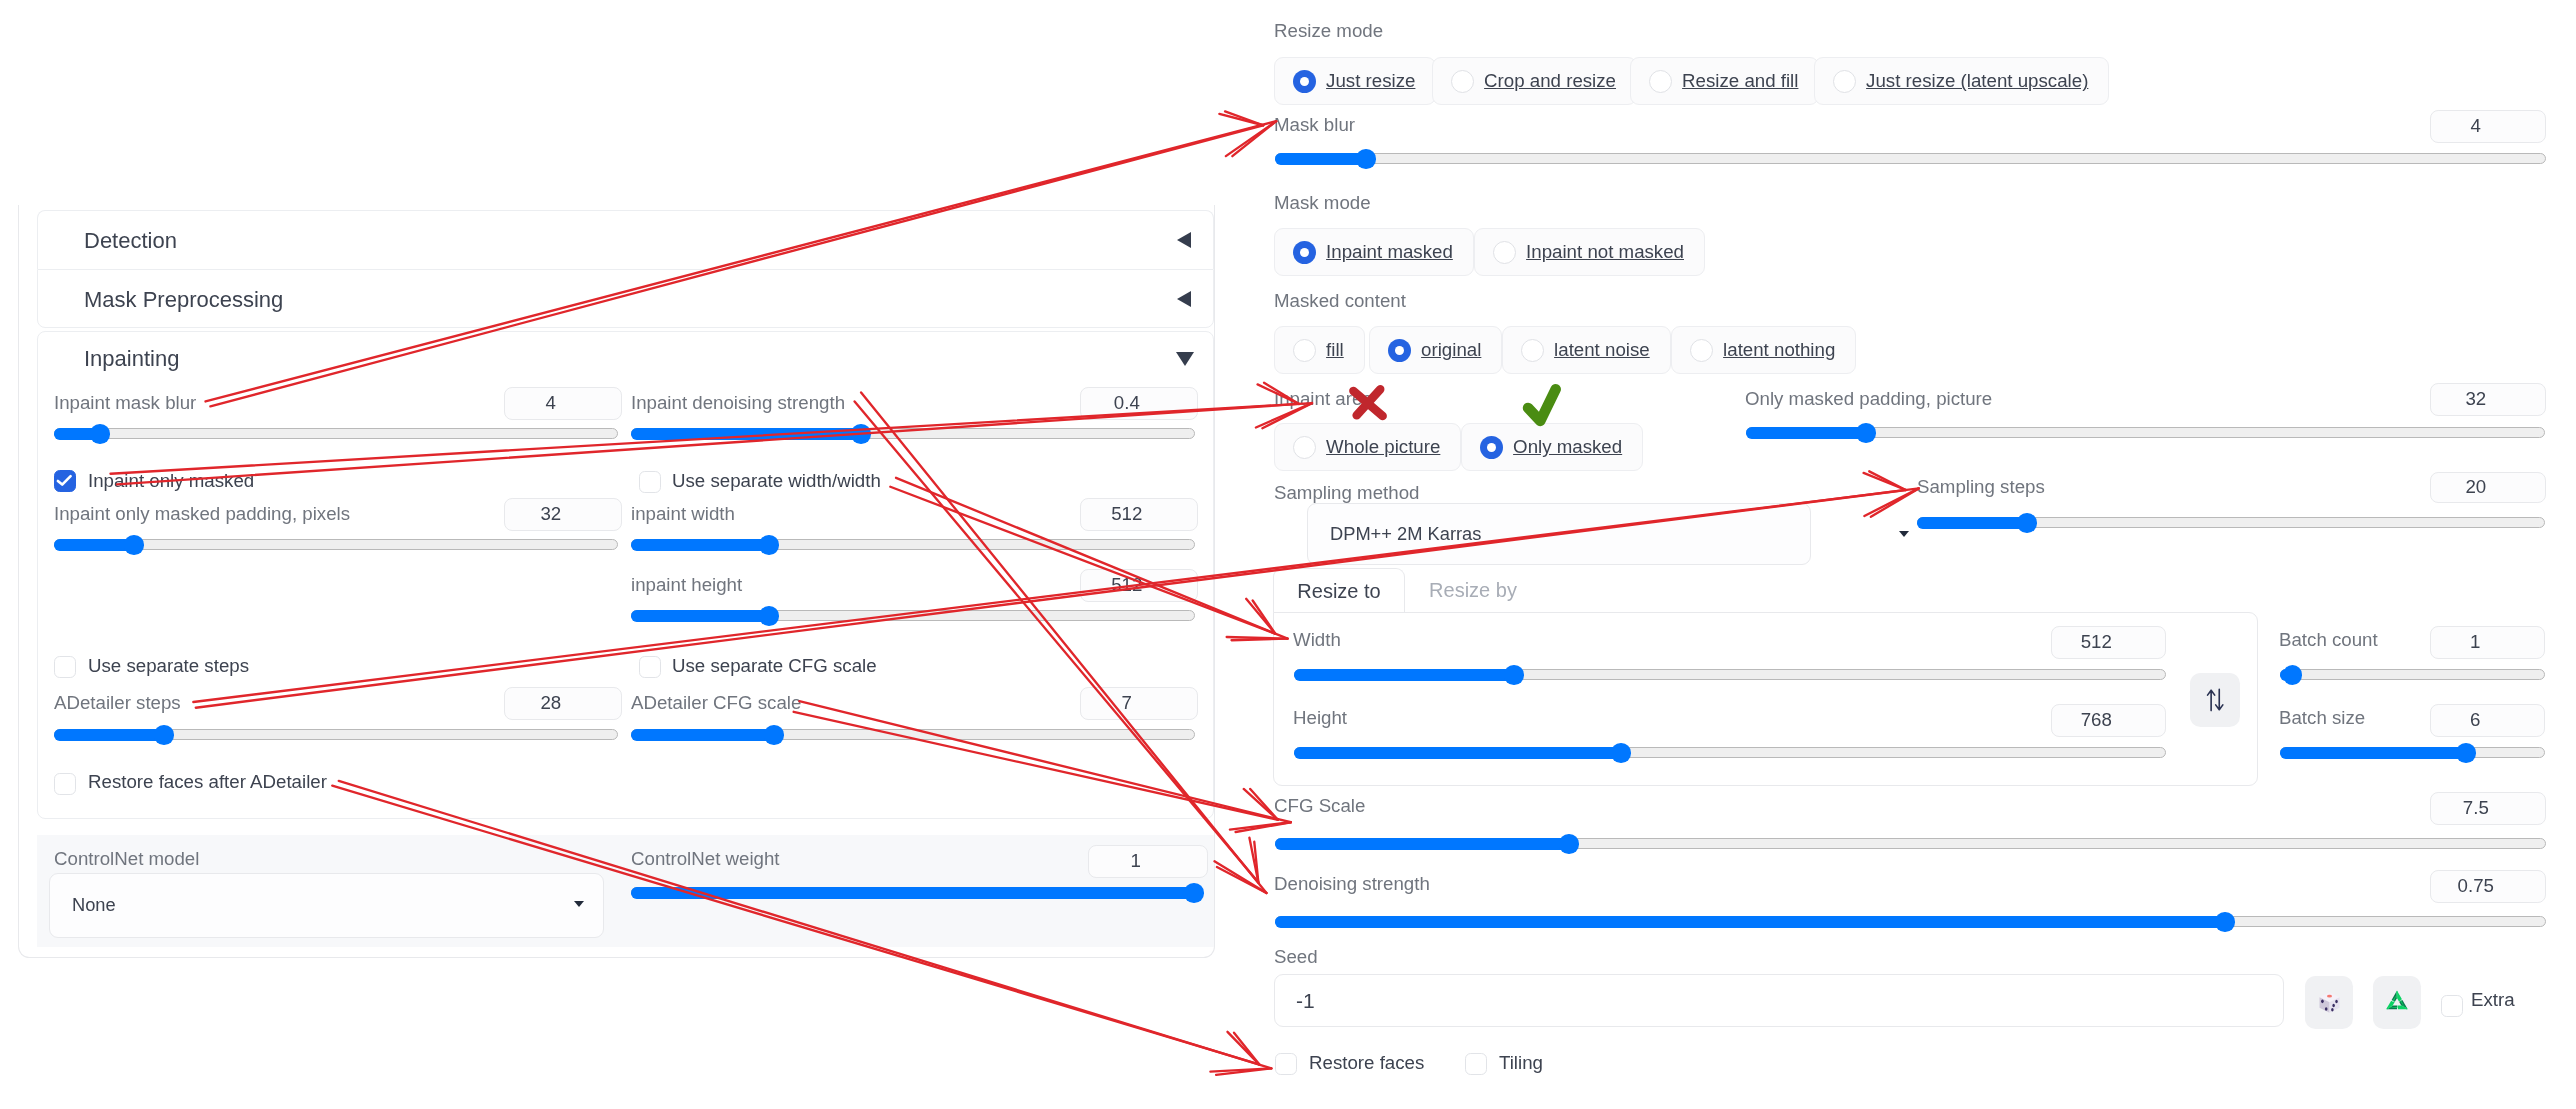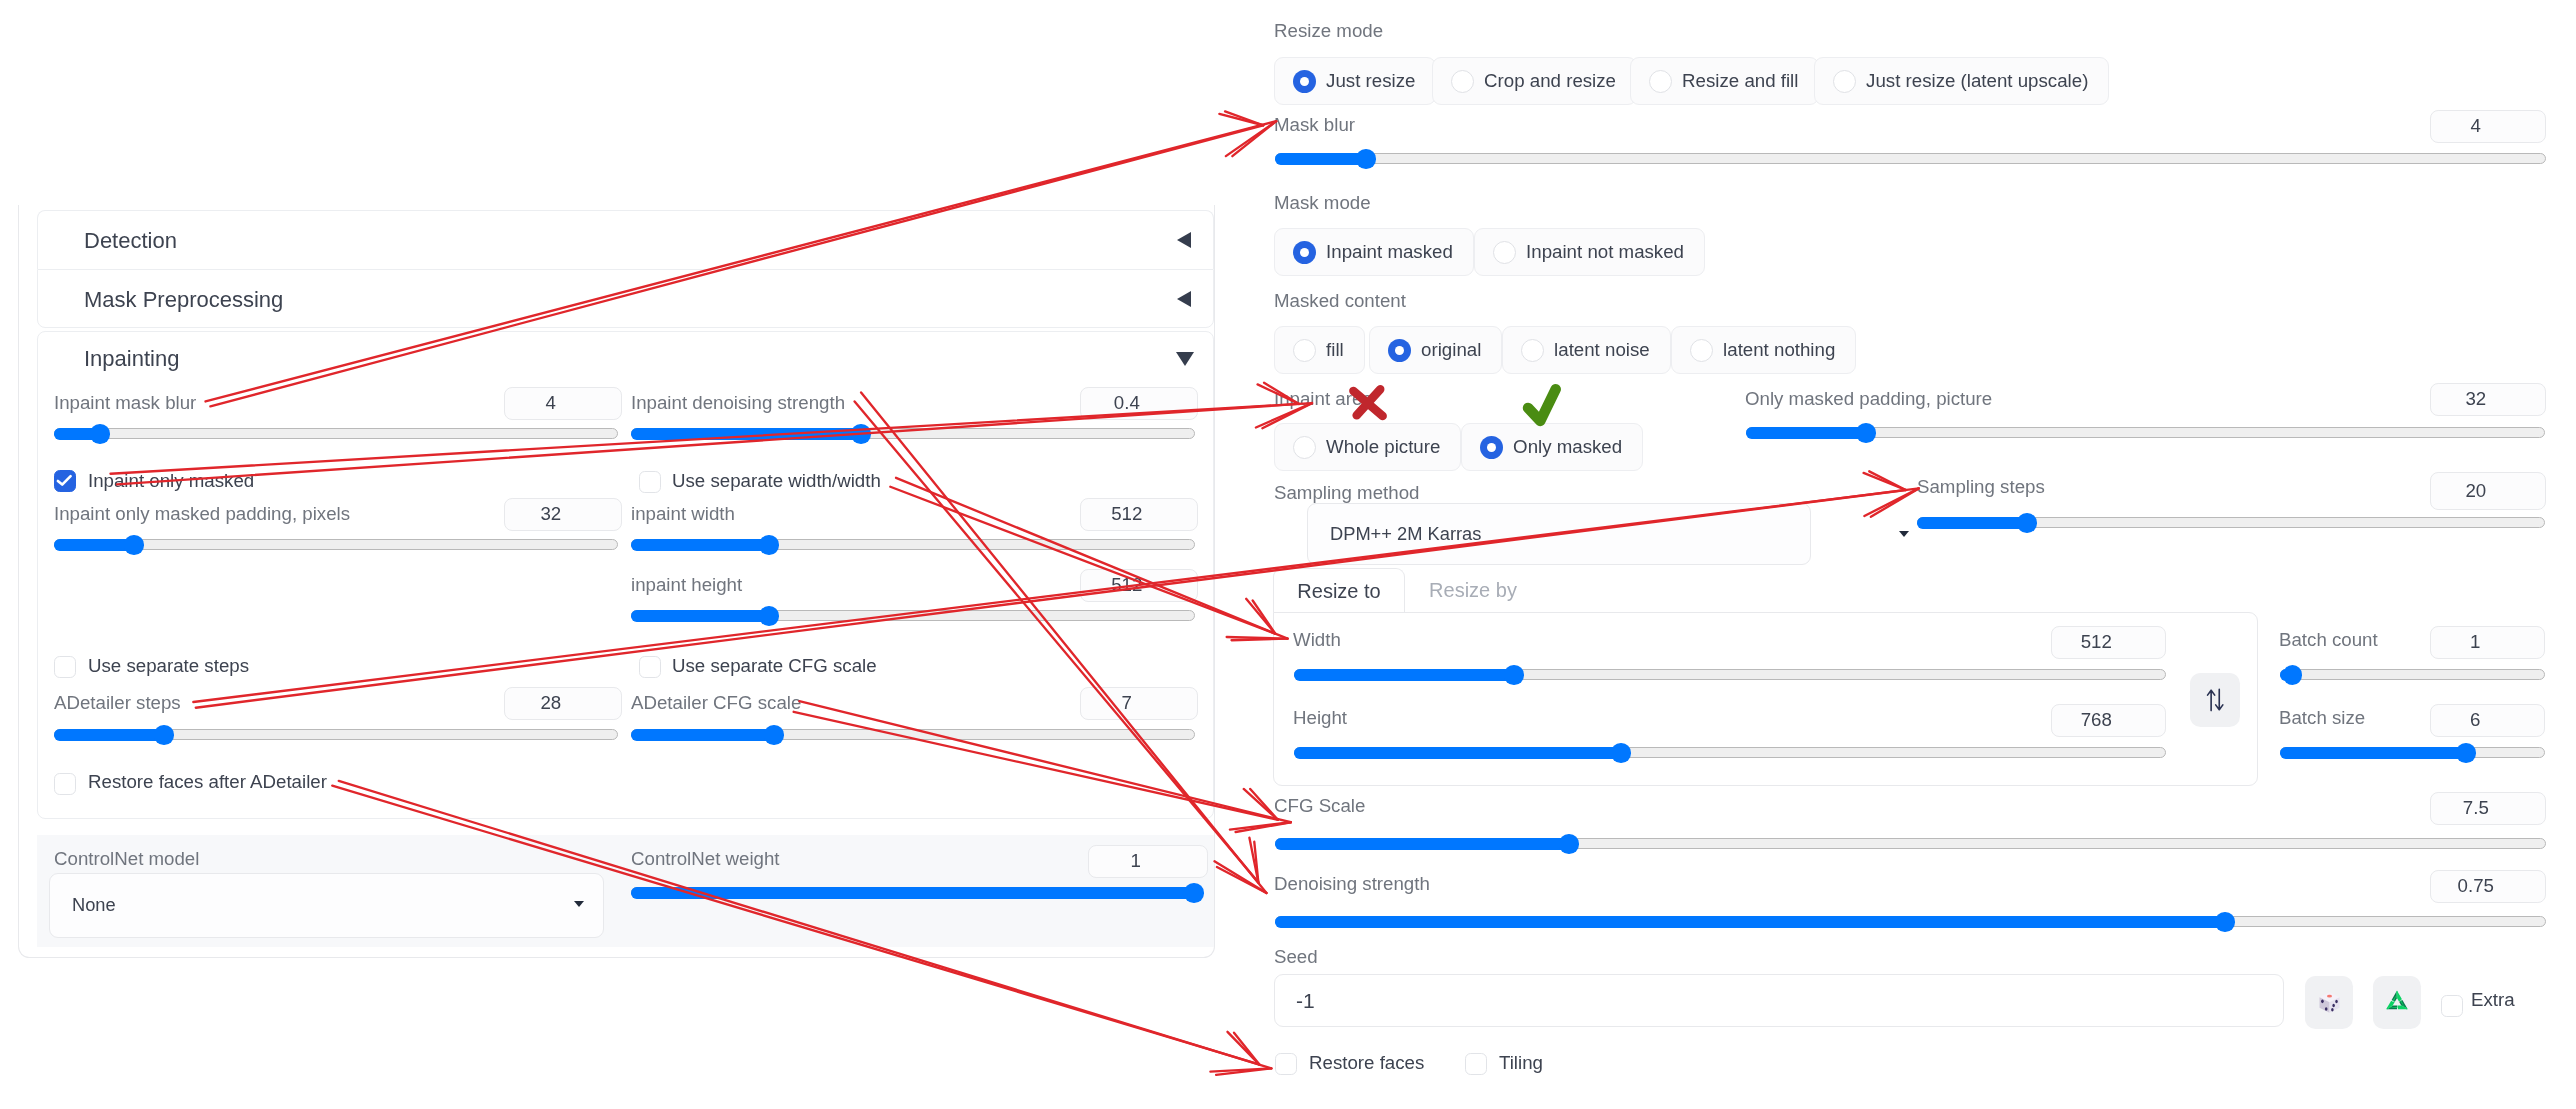--- a/index.html
+++ b/index.html
@@ -3,21 +3,21 @@
 <meta charset="utf-8">
 <title>ADetailer Inpainting Settings</title>
 <style>
   html,body{margin:0;padding:0;background:#ffffff;}
   body{width:2576px;height:1110px;overflow:hidden;
        font-family:"Liberation Sans",sans-serif;position:relative;}
 
   
   .lbl{position:absolute;font-size:18.7px;color:#70757e;white-space:nowrap;line-height:1;margin-top:-2.4px;}
   .acc-title{position:absolute;font-size:22px;color:#3d4350;white-space:nowrap;line-height:1;margin-top:-2.4px;margin-left:28px;}
-  .pill-txt{font-size:18.7px;color:#3d4350;white-space:nowrap;line-height:1;margin-top:1.6px;}
+  .pill-txt{font-size:18.7px;color:#3d4350;white-space:nowrap;line-height:1;margin-top:1.6px;text-decoration:underline;}
   .cb-txt{position:absolute;font-size:18.7px;color:#3d4350;white-space:nowrap;line-height:1;margin-top:-2.4px;}
 
   
   .outer{position:absolute;border:0.8px solid #e8e9ec;border-radius:9.7px;background:#fff;box-sizing:border-box;}
   .acc{position:absolute;border:0.8px solid #eceef1;border-radius:8.1px;background:#fff;box-sizing:border-box;}
 
   
   .numbox{position:absolute;border:0.8px solid #e8e9ec;border-radius:8.1px;
           background:#fcfcfd;box-sizing:border-box;
           display:flex;align-items:center;justify-content:center;
@@ -250,21 +250,21 @@
   <div class="sl-thumb" style="left:109px;"></div>
 </div>
 
 <span class="lbl" style="left:1274px;top:486px;">Sampling method</span>
 <div class="dd" style="left:1307px;top:503px;width:504px;height:62px;">
   <span class="dd-txt">DPM++ 2M Karras</span>
   <span class="dd-car" style="left:591px;top:27px;"></span>
 </div>
 
 <span class="lbl" style="left:1917px;top:480px;">Sampling steps</span>
-<div class="numbox" style="left:2430px;top:472px;width:116px;height:38px;">20</div>
+<div class="numbox" style="left:2430px;top:472px;width:116px;height:31px;">20</div>
 <div class="sl" style="left:1917px;top:517px;width:628px;">
   <div class="sl-fill" style="width:109px;"></div>
   <div class="sl-thumb" style="left:99px;"></div>
 </div>
 
 <div class="tab on" style="left:1273px;top:568px;width:132px;height:45px;">Resize to</div>
 <div class="tab off" style="left:1405px;top:568px;width:136px;height:44px;">Resize by</div>
 <div class="tabpanel" style="left:1273px;top:612px;width:985px;height:174px;"></div>
 
 <span class="lbl" style="left:1293px;top:633px;">Width</span>

